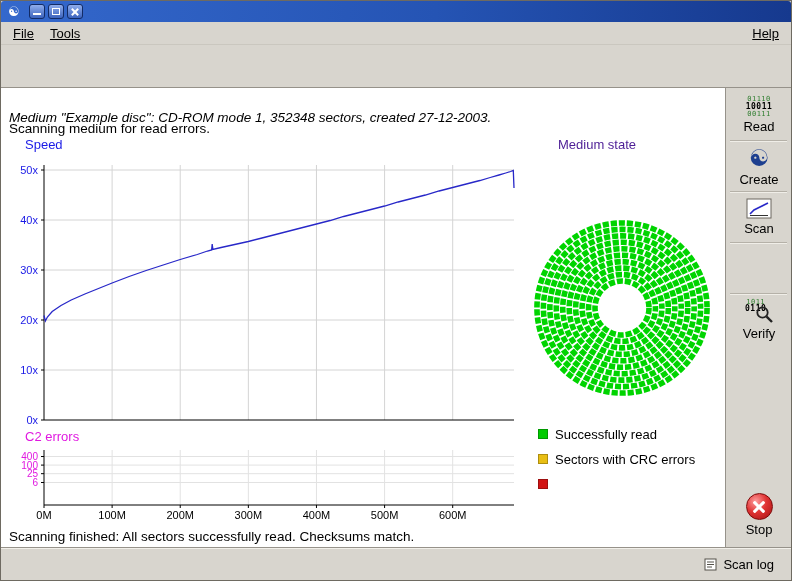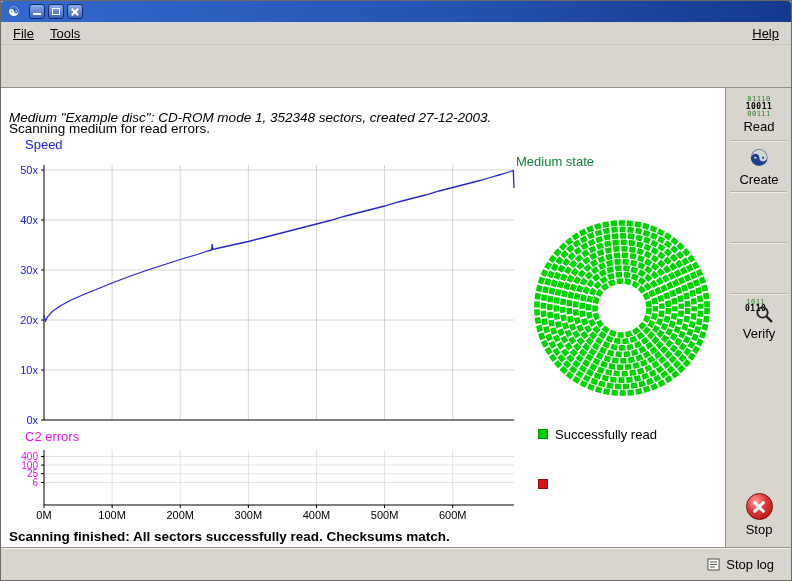--- a/index.html
+++ b/index.html
@@ -45,21 +45,21 @@
     font:13px "Liberation Sans","DejaVu Sans",sans-serif;}
   .mini-binary{width:21px;height:18px;background:#fff;border:1px solid #4a4a4a;
     display:flex;flex-direction:column;align-items:center;justify-content:center;}
   .mini-binary .r1{font:6px/7px "DejaVu Sans Mono",monospace;color:#009000;}
   .mini-binary .r2{font:6px/7px "DejaVu Sans Mono",monospace;color:#000;}
   
   .content{position:absolute;left:1px;top:88px;width:725px;height:459px;background:#fff;}
   .statusline1{position:absolute;left:8px;top:5px;font-size:13.5px;margin-top:28px;}
   .statusline2{position:absolute;left:8px;top:22px;font-size:13.5px;font-style:italic;}
   .chart-title{position:absolute;font-size:13px;}
-  .footer-msg{position:absolute;left:8px;top:441px;font-size:13.5px;font-weight:bold;}
+  .footer-msg{position:absolute;left:8px;top:441px;font-size:13.5px;}
   .legend-row{position:absolute;left:537px;display:flex;align-items:center;height:16px;}
   .legend-swatch{width:10px;height:10px;margin-right:7px;border:1px solid rgba(0,0,0,.25);}
   #charts-svg{position:absolute;left:0;top:0;width:792px;height:581px;pointer-events:none;
     font-family:"Liberation Sans","DejaVu Sans",sans-serif;}
   #disc-svg{position:absolute;left:533px;top:219px;pointer-events:none;}
   
   .sidebar{position:absolute;right:1px;top:88px;width:66px;height:459px;background:#d8d5ce;
     border-left:1px solid #96928a;}
   .side-sep{position:absolute;left:4px;right:4px;height:2px;border-top:1px solid #b5b1a8;border-bottom:1px solid #f0eee8;}
   .side-btn{position:absolute;left:3px;width:60px;height:46px;display:flex;flex-direction:column;
@@ -170,25 +170,29 @@
       </svg>
     </button>
   </div>
 
   <div class="content">
     <div class="statusline1">Scanning medium for read errors.</div>
     <div class="statusline2">Medium "Example disc": CD-ROM mode 1, 352348 sectors, created 27-12-2003.</div>
 
     <div class="chart-title" style="left: 24px; top: 49px; color: rgb(26, 26, 230);">Speed</div>
     <div class="chart-title" style="left: 24px; top: 341px; color: rgb(224, 24, 224);">C2 errors</div>
-    <div class="chart-title" style="left: 515px; top: 49px; color: #15803d; margin-top: 17px;">Medium state</div>
+    <div class="chart-title" style="left: 557px; top: 49px; color: #4c1d95;">Medium state</div>
 
     <div class="legend-row" style="top:338px">
       <span class="legend-swatch" style="background: rgb(0, 204, 0);"></span>
       <span>Successfully read</span>
+    </div>
+    <div class="legend-row" style="top:363px">
+      <span class="legend-swatch" style="background: rgb(232, 190, 20);"></span>
+      <span>Sectors with CRC errors</span>
     </div>
     <div class="legend-row" style="top:388px">
       <span class="legend-swatch" style="background: rgb(210, 20, 20);"></span>
     </div>
 
     <div class="footer-msg">Scanning finished: All sectors successfully read. Checksums match.</div>
   </div>
 
   <svg id="disc-svg" width="178" height="178">
       <circle cx="89" cy="89" r="27" fill="none" stroke="#00d400" stroke-width="5.6" stroke-dasharray="6.2 1.9" stroke-dashoffset="0.0"></circle>
@@ -275,20 +279,28 @@
       <span class="side-label">Read</span>
     </div>
     <div class="side-sep" style="top:52px"></div>
 
     <div class="side-btn" style="top:55px">
       <span class="icon-yinyang">☯</span>
       <span class="side-label">Create</span>
     </div>
     <div class="side-sep" style="top:103px"></div>
 
+    <div class="side-btn" style="top:106px">
+      <svg width="26" height="21" viewBox="0 0 26 21">
+        <rect x="1" y="1" width="24" height="19" fill="#fff" stroke="#6a665e"></rect>
+        <polyline points="4,16 8,12 13,9.5 18,7 22,5" fill="none" stroke="#2828c8" stroke-width="1.6"></polyline>
+        <line x1="4" y1="17.5" x2="22" y2="17.5" stroke="#333" stroke-width="1"></line>
+      </svg>
+      <span class="side-label">Scan</span>
+    </div>
     <div class="side-sep" style="top:154px"></div>
 
     <div class="side-sep" style="top:205px"></div>
 
     <div class="side-btn" style="top:208px">
       <span class="icon-verify">
         <span class="rows icon-binary">
           <span class="bin">1011</span>
           <span class="bin strong">0110</span>
         </span>
@@ -310,17 +322,17 @@
   </div>
 
   <div class="statusbar">
     <div class="viewlog">
       <svg width="13" height="13" viewBox="0 0 13 13">
         <rect x="1" y="1" width="11" height="11" fill="#fff" stroke="#55524a"></rect>
         <line x1="3" y1="4" x2="10" y2="4" stroke="#55524a"></line>
         <line x1="3" y1="6.5" x2="10" y2="6.5" stroke="#55524a"></line>
         <line x1="3" y1="9" x2="8" y2="9" stroke="#55524a"></line>
       </svg>
-      <span>Stop log</span>
+      <span>Scan log</span>
     </div>
   </div>
 
 </div>
 
 </body></html>

